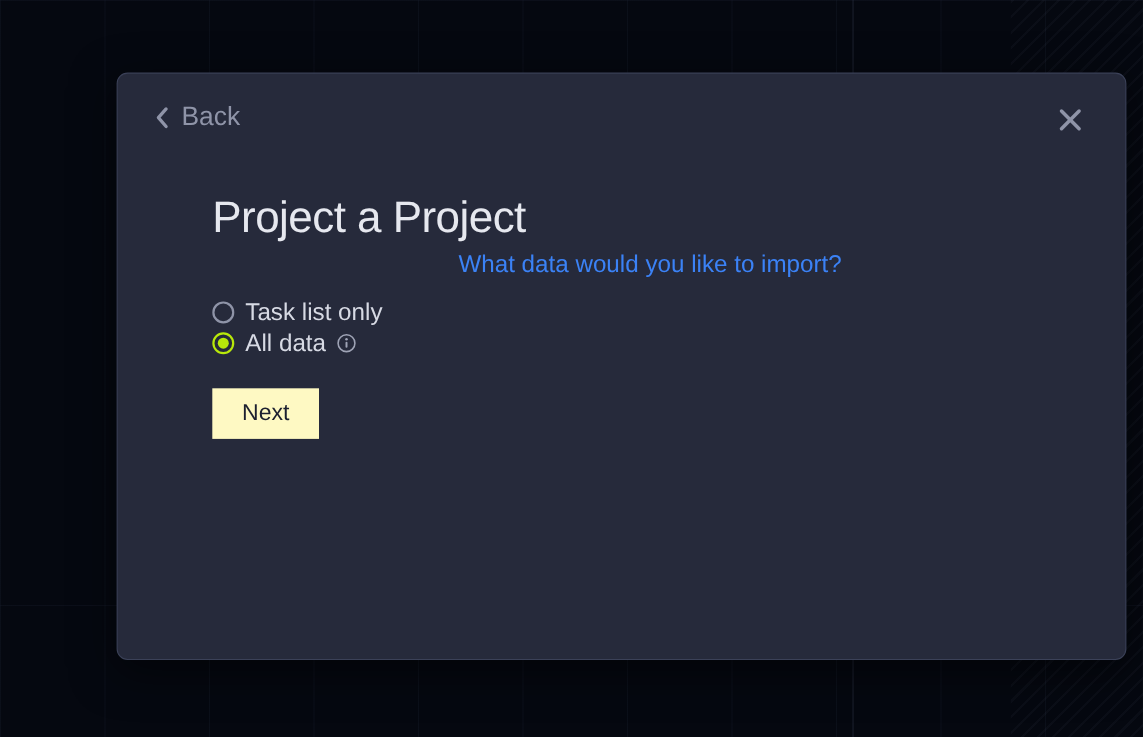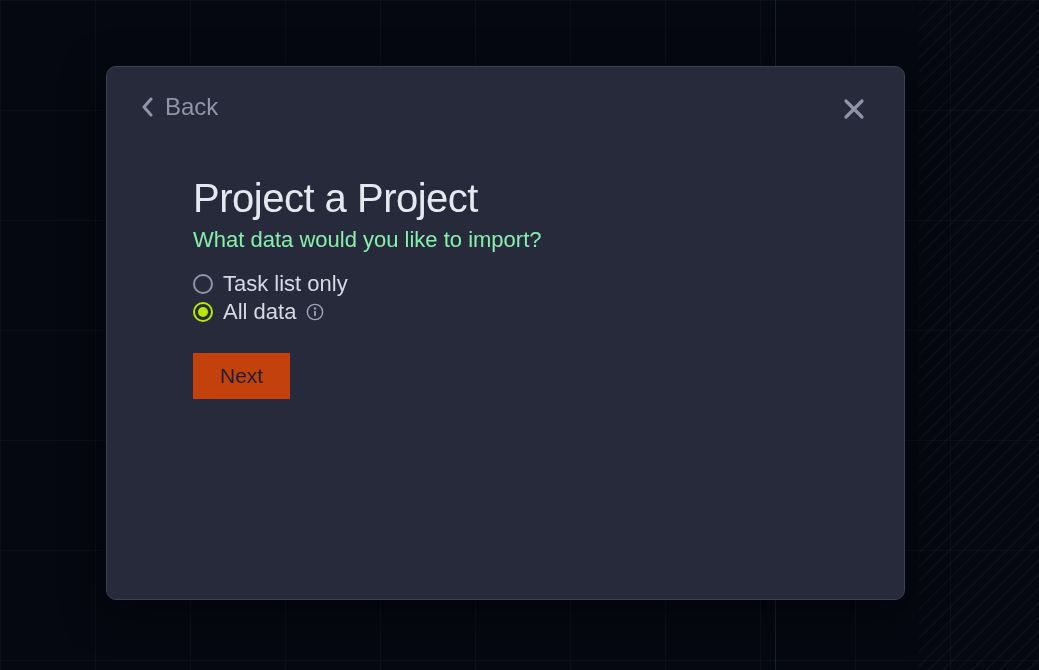--- a/index.html
+++ b/index.html
@@ -43,21 +43,21 @@
         rgba(120,130,160,.05) 2px,
         transparent 2px,
         transparent 10px
       );
     }
     
     .modal {
       position: absolute;
       left: 106px;
       top: 66px;
-      width: 799px;
+      width: 918px;
       height: 534px;
       background: #262a3b;
       border: 1px solid #3b4158;
       border-radius: 10px;
       box-shadow: 0 10px 40px rgba(0,0,0,.5);
       padding: 26px 34px;
     }
     .modal-header {
       display: flex;
       justify-content: space-between;
@@ -89,23 +89,24 @@
       margin-left: 52px;
       margin-top: 48px;
     }
     .title {
       color: #e6e8ef;
       font-size: 40px;
       font-weight: 500;
       letter-spacing: -0.5px;
     }
     .subtitle {
-      color: #86efac;
+      color: #3b82f6;
       font-size: 22px;
       margin-top: 6px;
+      text-align: center;
     }
     .options {
       margin-top: 18px;
     }
     .opt {
       display: flex;
       align-items: center;
       gap: 10px;
       color: #d7dae4;
       font-size: 22px;
@@ -134,21 +135,21 @@
     }
     .opt.selected .radio .dot {
       display: block;
     }
     .info-icon {
       display: inline-flex;
       color: #9ea3b5;
     }
     .next-btn {
       margin-top: 26px;
-      background: #c2410c;
+      background: #fef9c3;
       color: #1c2030;
       border: none;
       font-size: 21px;
       font-weight: 400;
       padding: 11px 27px;
       cursor: pointer;
     }
   </style>
 </head>
 <body>

